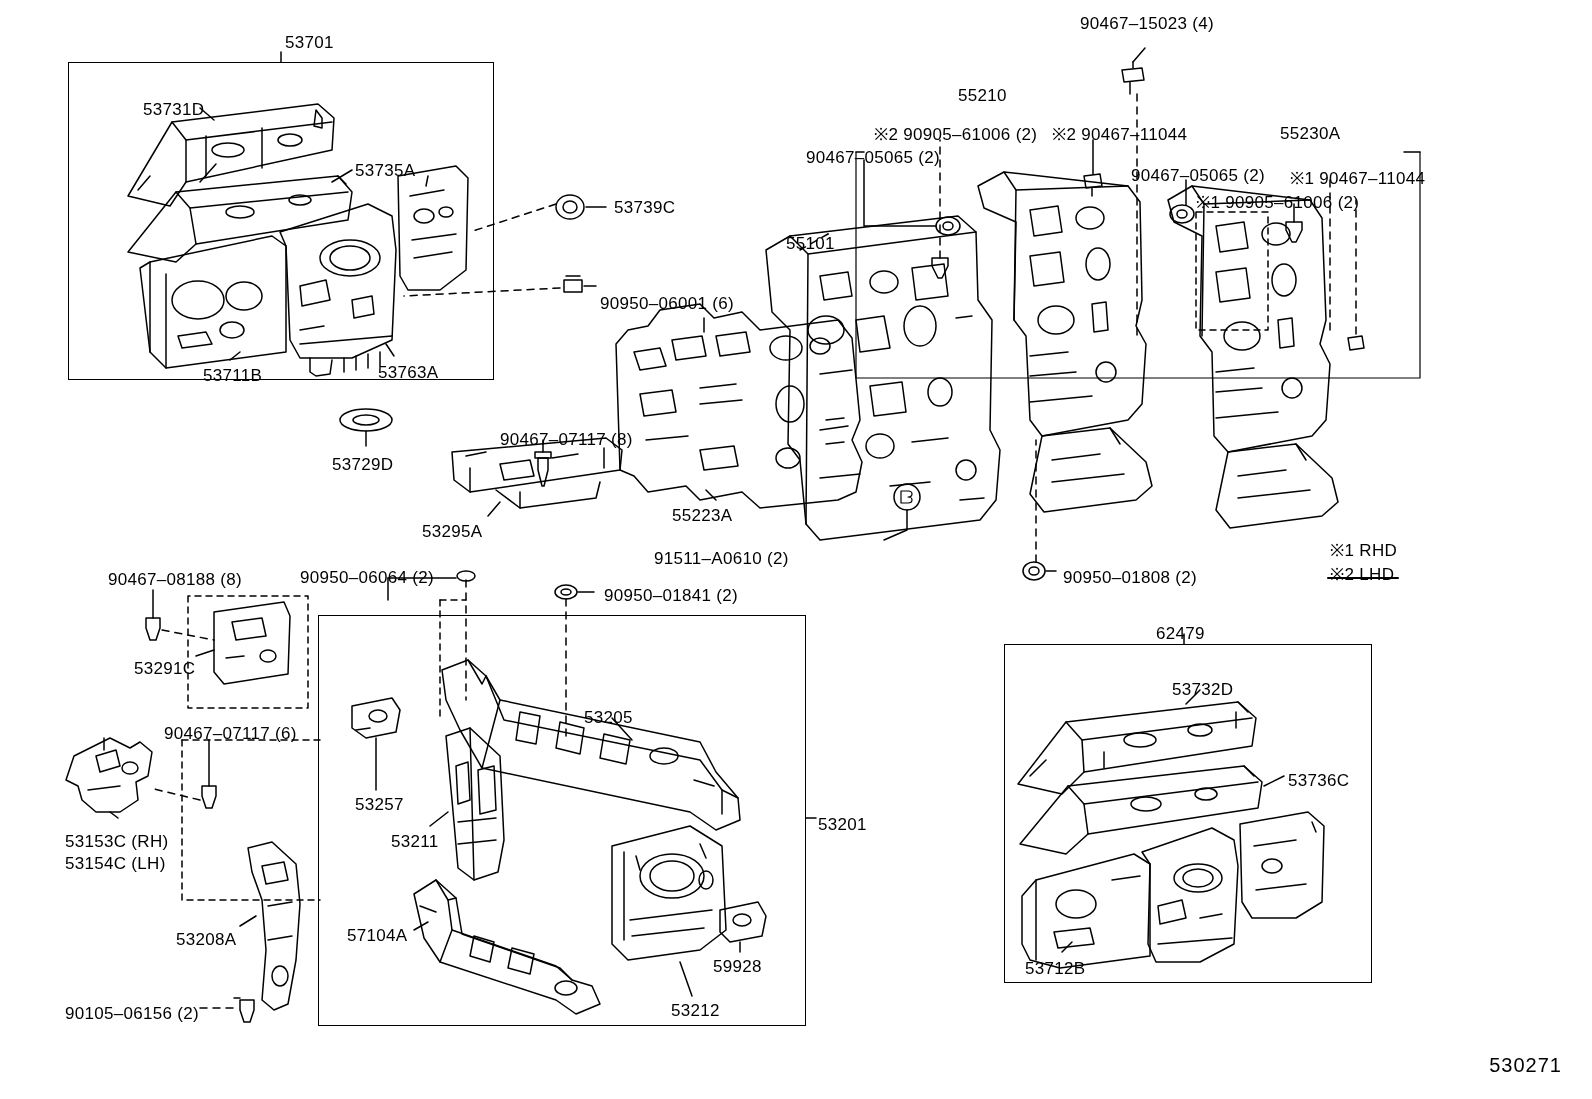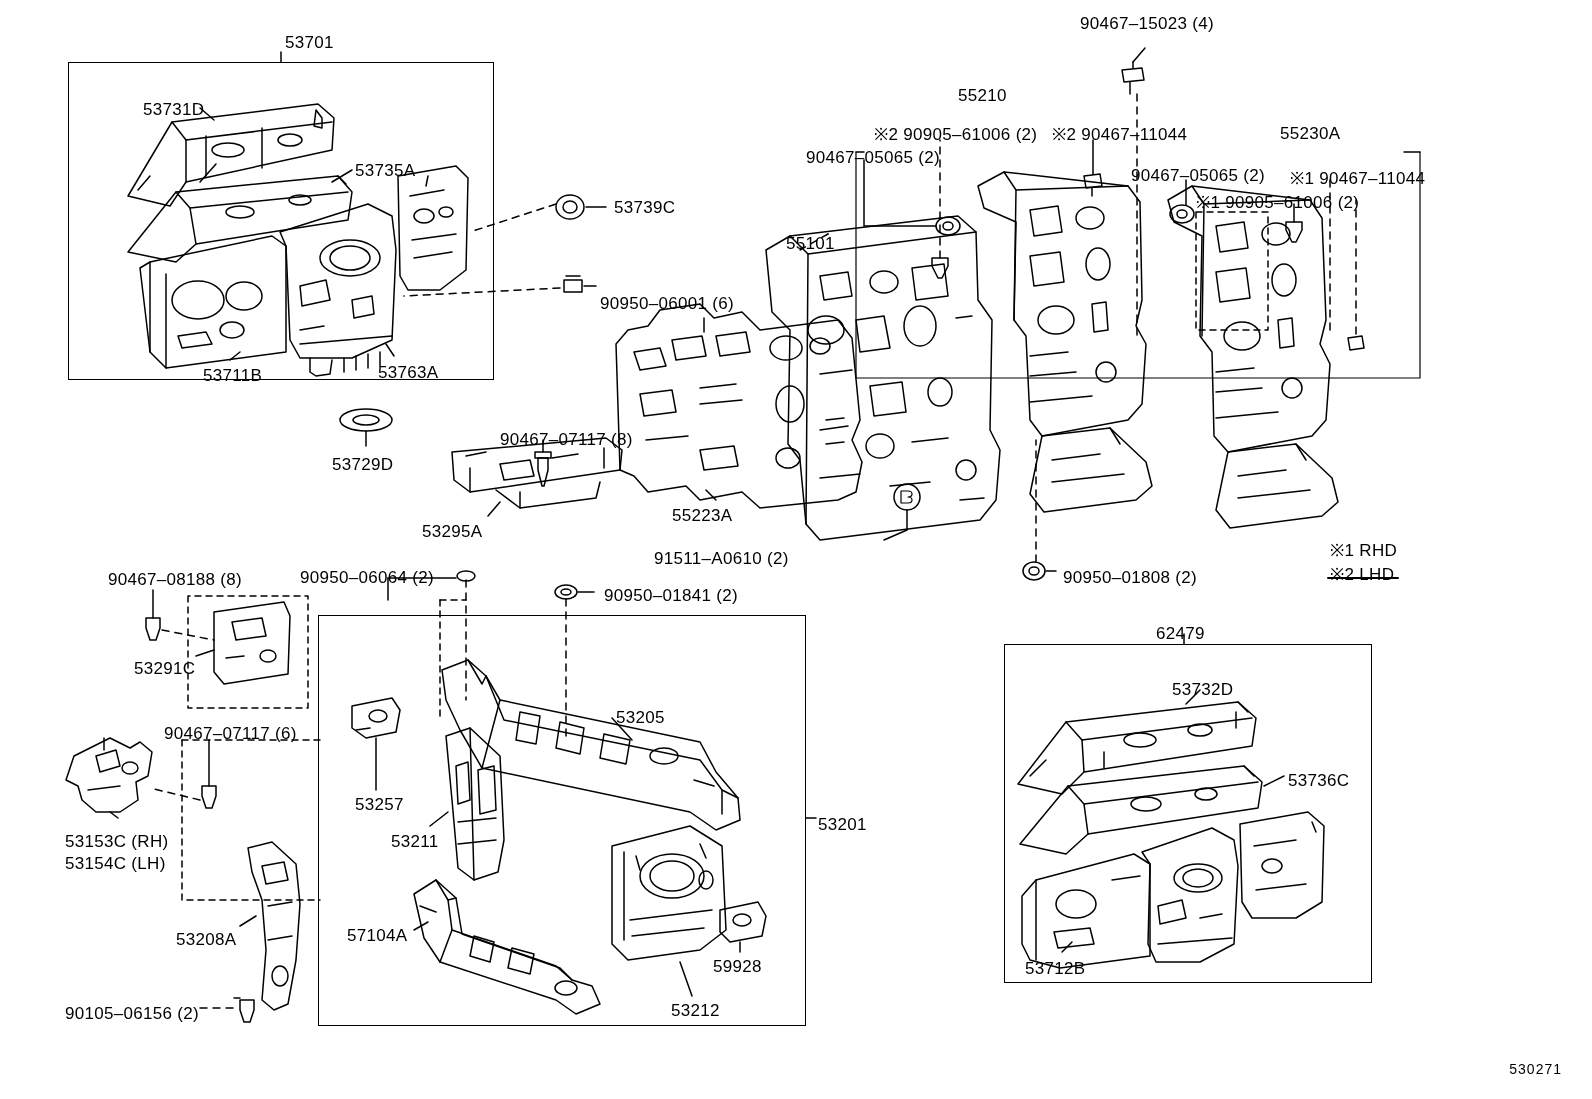--- a/index.html
+++ b/index.html
@@ -34,21 +34,21 @@
     position: absolute;
     left: 0; top: 0;
     width: 1592px;
     height: 1099px;
     pointer-events: none;
   }
   .footer {
     position: absolute;
     right: 30px;
     bottom: 22px;
-    font-size: 14px;
+    font-size: 20px;
     letter-spacing: 1px;
   }
 </style>
 </head>
 <body>
 
 <div id="sheet">
 
   <div class="box" style="left:68px; top:62px; width:426px; height:318px;"></div>
 
@@ -475,21 +475,21 @@
   <div class="lbl" style="left:134px; top:659px;">53291C</div>
   <div class="lbl" style="left:300px; top:568px;">90950–06064 (2)</div>
   <div class="lbl" style="left:604px; top:586px;">90950–01841 (2)</div>
   <div class="lbl" style="left:164px; top:724px;">90467–07117 (6)</div>
   <div class="lbl" style="left:65px; top:832px;">53153C (RH)</div>
   <div class="lbl" style="left:65px; top:854px;">53154C (LH)</div>
   <div class="lbl" style="left:176px; top:930px;">53208A</div>
   <div class="lbl" style="left:65px; top:1004px;">90105–06156 (2)</div>
   <div class="lbl" style="left:355px; top:795px;">53257</div>
   <div class="lbl" style="left:391px; top:832px;">53211</div>
-  <div class="lbl" style="left:584px; top:708px;margin-left:32px;">53205</div>
+  <div class="lbl" style="left:584px; top:708px;">53205</div>
   <div class="lbl" style="left:818px; top:815px;">53201</div>
   <div class="lbl" style="left:347px; top:926px;">57104A</div>
   <div class="lbl" style="left:713px; top:957px;">59928</div>
   <div class="lbl" style="left:671px; top:1001px;">53212</div>
 
   <div class="footer">530271</div>
 
 </div>
 
 </body></html>

